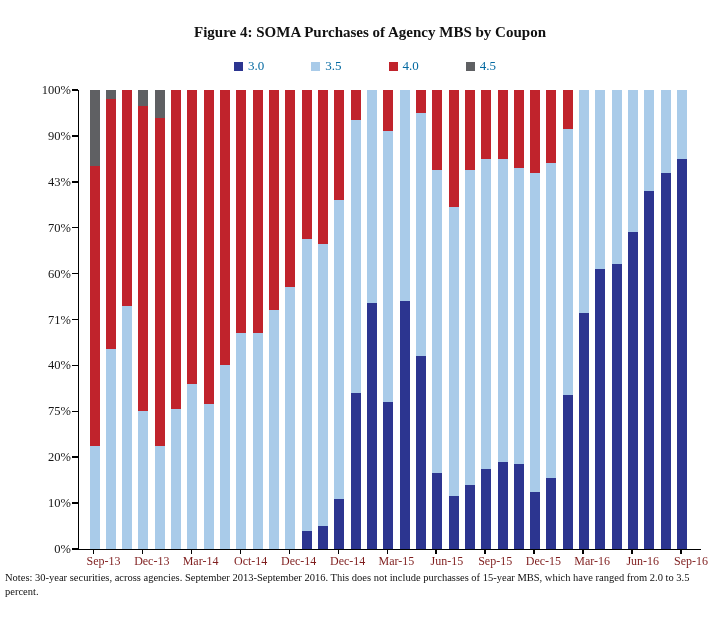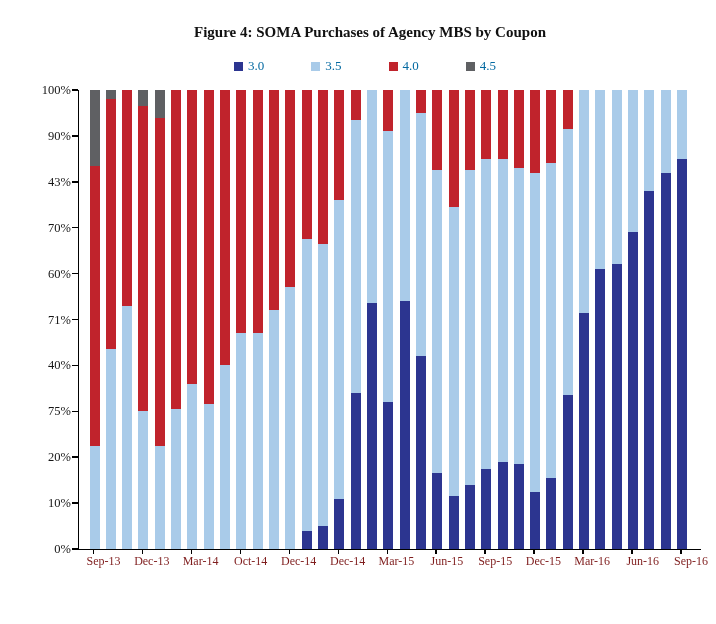--- a/index.html
+++ b/index.html
@@ -212,14 +212,15 @@
       <div class="x-label" style="left: 507.14px;">Dec-15</div>
       <div class="x-tick" style="left: 582.35px;"></div>
       <div class="x-label" style="left: 556.1px;">Mar-16</div>
       <div class="x-tick" style="left: 631.31px;"></div>
       <div class="x-label" style="left: 605.06px;">Jun-16</div>
       <div class="x-tick" style="left: 680.27px;"></div>
       <div class="x-label" style="left: 654.02px;">Sep-16</div>
     </div>
 
   <div id="footer">
+    <div class="footer-line">Notes: 30-year securities, across agencies. September 2013-September 2016.  This does not include purchasses of 15-year  MBS, which have ranged from 2.0 to  3.5 percent.</div>
   </div>
 </div>
 
 </body></html>

